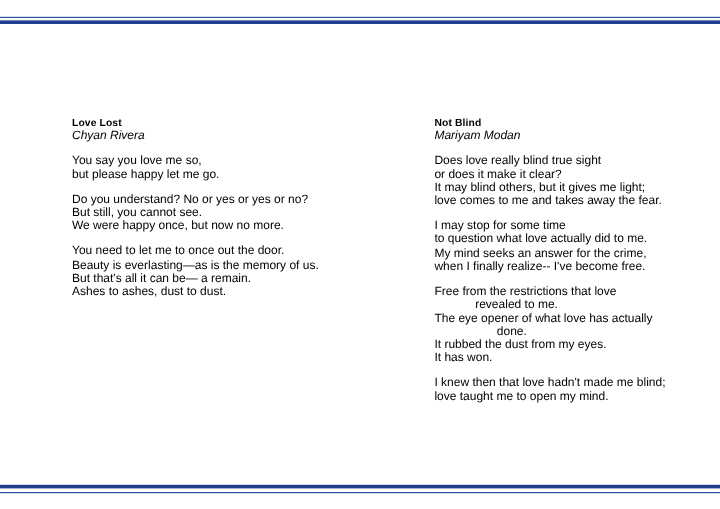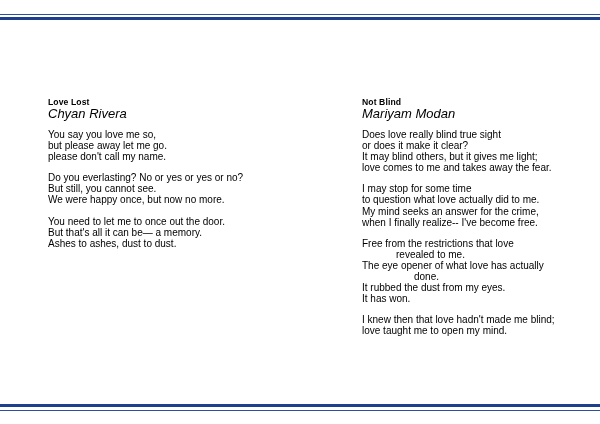--- a/index.html
+++ b/index.html
@@ -52,33 +52,33 @@
     top: 96px;
     left: 0;
     width: 600px;
     height: 280px;
   }
   .col {
     position: absolute;
     top: 0;
     width: 240px;
   }
-  .col-left { left: 48px; }
+  .col-left { left: 60px; }
   .col-right { left: 362px; }
 
   .poem-title {
     font-size: 8.6px;
     font-weight: bold;
     color: #000000;
     line-height: 12px;
     margin: 0;
     letter-spacing: 0.1px;
   }
   .poem-author {
-    font-size: 13px;
+    font-size: 10px;
     font-style: italic;
     color: #000000;
     line-height: 11px;
     margin: 0 0 10px 0;
   }
   .stanza {
     margin: 0 0 10px 0;
   }
   .line {
     font-size: 10px;
@@ -103,33 +103,33 @@
   <div class="rule rule-top-thick"></div>
 
   <div class="columns">
 
     <div class="col col-left">
       <div class="poem-title">Love Lost</div>
       <div class="poem-author">Chyan Rivera</div>
 
       <div class="stanza">
         <div class="line">You say you love me so,</div>
-        <div class="line">but please away let me go.</div>
-        <div class="line">please don't call my name.</div>
+        <div class="line">but please happy let me go.</div>
       </div>
 
       <div class="stanza">
-        <div class="line">Do you everlasting? No or yes or yes or no?</div>
+        <div class="line">Do you understand? No or yes or yes or no?</div>
         <div class="line">But still, you cannot see.</div>
         <div class="line">We were happy once, but now no more.</div>
       </div>
 
       <div class="stanza">
         <div class="line">You need to let me to once out the door.</div>
-        <div class="line">But that's all it can be— a memory.</div>
+        <div class="line">Beauty is everlasting—as is the memory of us.</div>
+        <div class="line">But that's all it can be— a remain.</div>
         <div class="line">Ashes to ashes, dust to dust.</div>
       </div>
 
       <div class="stanza">
       </div>
     </div>
 
     <div class="col col-right">
       <div class="poem-title">Not Blind</div>
       <div class="poem-author">Mariyam Modan</div>

